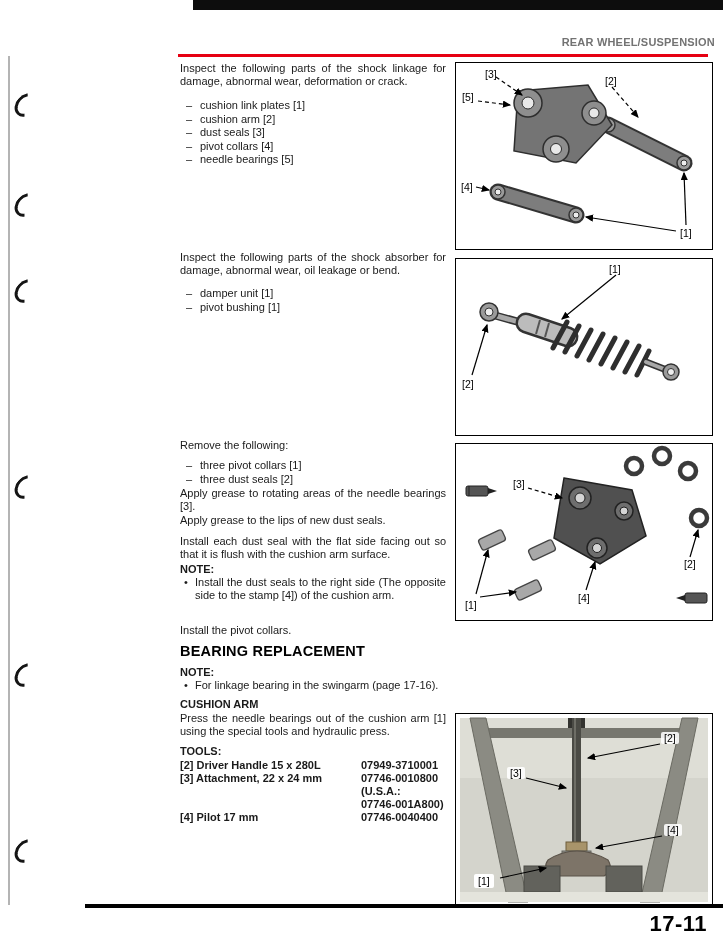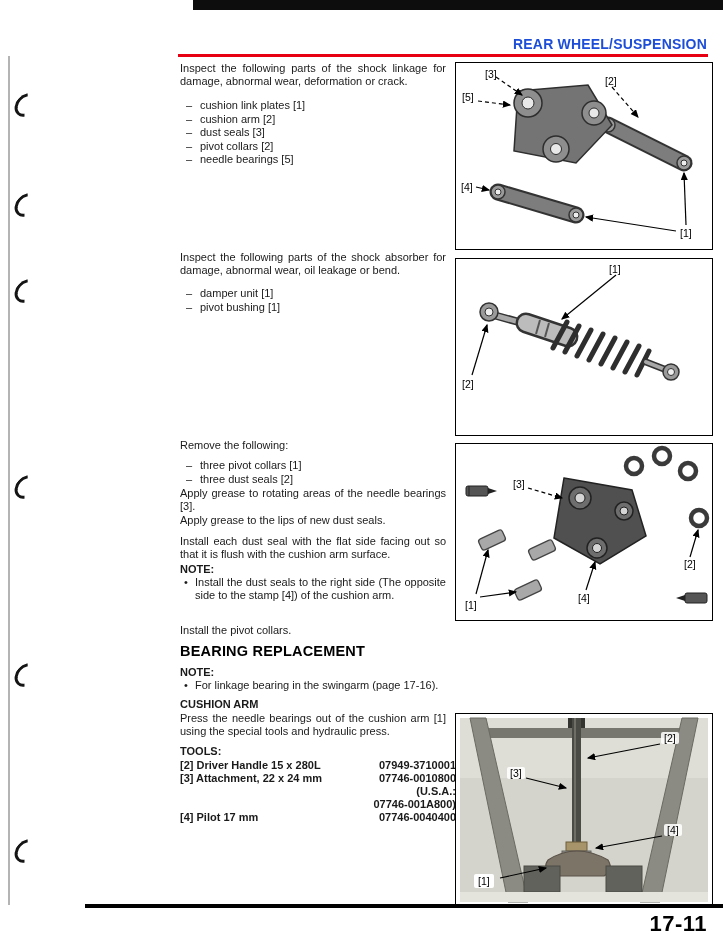--- a/index.html
+++ b/index.html
@@ -3,38 +3,38 @@
 <meta charset="utf-8">
 <style>
   html,body{margin:0;padding:0;background:#ffffff;}
   body{width:723px;height:943px;position:relative;font-family:"Liberation Sans",sans-serif;color:#1a1a1a;overflow:hidden;}
   .abs{position:absolute;}
   
   .scan-top{left:193px;top:0;width:530px;height:10px;background:#0d0d0d;}
   .scan-left-line{left:8px;top:56px;width:2px;height:849px;background:#777;opacity:.55;}
   .crescent{width:14px;height:20px;border:3px solid #151515;border-radius:50%;border-top-color:transparent;border-right-color:transparent;transform:rotate(42deg);}
   
-  .header-title{top:36px;right:16px;font-size:14px;font-weight:bold;letter-spacing:.2px;color:#1d4ed8;}
+  .header-title{top:36px;right:8px;font-size:11px;font-weight:bold;letter-spacing:.2px;color:#737373;}
   .header-rule{left:178px;top:54px;width:530px;height:2.5px;background:#e60012;}
   .para{position:absolute;left:180px;width:266px;font-size:11px;line-height:13.2px;text-align:justify;}
   .line{position:absolute;left:180px;width:266px;font-size:11px;line-height:13.2px;}
   .dash-list{position:absolute;left:186px;width:258px;font-size:11px;line-height:13.5px;}
   .dash-list .row{display:flex;}
   .dash-list .dash{width:14px;flex:none;}
   .dash-list .txt{flex:1;}
   .note-label{position:absolute;left:180px;font-size:11px;font-weight:bold;}
   .note-item{position:absolute;left:184px;width:262px;font-size:11px;line-height:13.2px;display:flex;}
   .note-item .bullet{width:11px;flex:none;}
   .note-item .txt{flex:1;text-align:justify;}
   .h1{position:absolute;left:180px;font-size:14.5px;font-weight:bold;letter-spacing:.2px;color:#000;}
   .h2{position:absolute;left:180px;font-size:11px;font-weight:bold;}
   .tools{position:absolute;left:180px;width:276px;font-size:11px;line-height:13px;font-weight:bold;}
   .tools .trow{display:flex;gap:28px;}
   .tools .tlabel{width:153px;flex:none;}
-  .tools .tval{flex:1;text-align:right;}
+  .tools .tval{flex:1;}
   
   .fig{position:absolute;border:1px solid #000;background:#fff;}
   .fig svg{display:block;}
   .fig-label{position:absolute;font-size:10.5px;color:#000;line-height:12px;}
   .chip{background:rgba(255,255,255,.88);padding:0 3px;border-radius:2px;}
   .chip-solid{background:#ffffff;padding:1px 4px;border-radius:2px;}
   
   .footer-rule{left:85px;top:904px;width:638px;height:4px;background:#000;}
   .page-number{right:16px;top:911px;font-size:22px;font-weight:bold;color:#000;letter-spacing:.5px;}
 </style>
@@ -64,21 +64,21 @@
     <div class="row">
         <span class="dash">–</span>
         <span class="txt">cushion arm [2]</span>
       </div>
     <div class="row">
         <span class="dash">–</span>
         <span class="txt">dust seals [3]</span>
       </div>
     <div class="row">
         <span class="dash">–</span>
-        <span class="txt">pivot collars [2]</span>
+        <span class="txt">pivot collars [4]</span>
       </div>
     <div class="row">
         <span class="dash">–</span>
         <span class="txt">needle bearings [5]</span>
       </div>
   </div>
 
   <div class="fig" style="left:455px;top:62px;width:256px;height:186px;">
     <svg width="256" height="186" viewBox="0 0 256 186">
       <defs>

